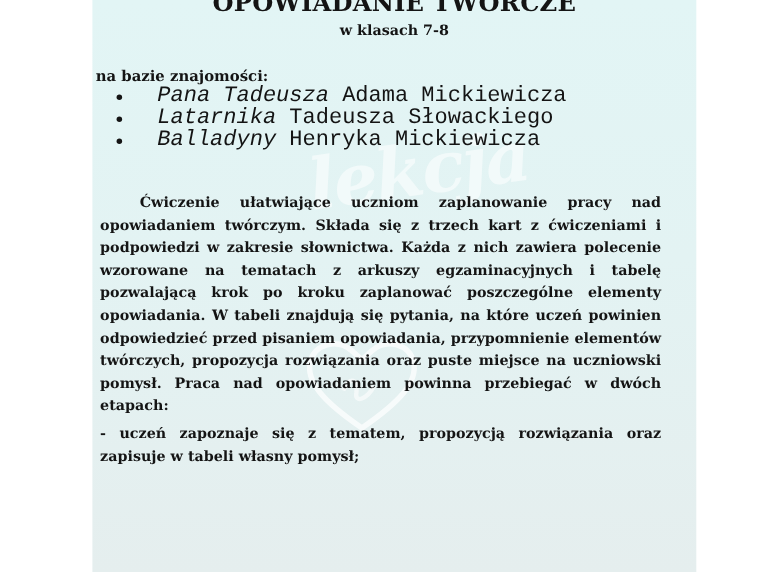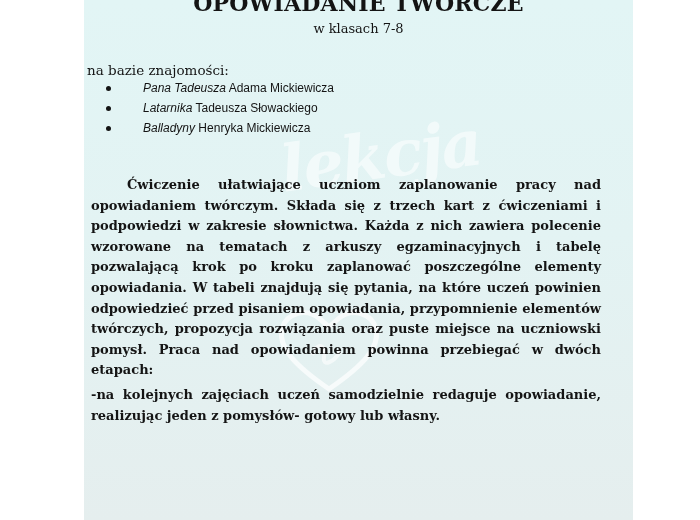--- a/index.html
+++ b/index.html
@@ -59,41 +59,41 @@
       font-size: 22px;
       letter-spacing: 0.2px;
       line-height: 28px;
     }
     .subtitle {
       position: absolute;
       left: 0;
       top: 20px;
       width: 549px;
       text-align: center;
-      font-weight: normal;
+      font-weight: bold;
       font-size: 13px;
       line-height: 18px;
     }
     .intro {
       position: absolute;
       left: 3px;
       top: 61px;
-      font-weight: normal;
+      font-weight: bold;
       font-size: 13.5px;
       line-height: 18px;
     }
     .works {
       position: absolute;
       left: 0;
       top: 78px;
       margin: 0;
       padding: 0;
       list-style: none;
-      font-family: Liberation Sans, sans-serif;
-      font-size: 12px;
+      font-family: Liberation Mono, monospace;
+      font-size: 20px;
       line-height: 20px;
     }
     .works li {
       position: relative;
       padding-left: 59px;
       height: 20px;
     }
     .works li .bullet {
       position: absolute;
       left: 22px;
@@ -145,16 +145,16 @@
         <span class="work-title">Latarnika</span><span> Tadeusza Słowackiego</span>
       </li>
       <li>
         <span class="bullet"></span>
         <span class="work-title">Balladyny</span><span> Henryka Mickiewicza</span>
       </li>
     </ul>
 
     <div class="body">
       <p class="indent">Ćwiczenie ułatwiające uczniom zaplanowanie pracy nad opowiadaniem twórczym. Składa się z trzech kart z ćwiczeniami i podpowiedzi w zakresie słownictwa. Każda z nich zawiera polecenie wzorowane na tematach z arkuszy egzaminacyjnych i tabelę pozwalającą krok po kroku zaplanować poszczególne elementy opowiadania. W tabeli znajdują się pytania, na które uczeń powinien odpowiedzieć przed pisaniem opowiadania, przypomnienie elementów twórczych, propozycja rozwiązania oraz puste miejsce na uczniowski pomysł. Praca nad opowiadaniem powinna przebiegać w dwóch etapach:</p>
-      <p>-na kolejnych zajęciach uczeń samodzielnie redaguje opowiadanie, realizując jeden z pomysłów- gotowy lub własny.</p>
+      <p>- uczeń zapoznaje się z tematem, propozycją rozwiązania oraz zapisuje w tabeli własny pomysł;</p>
     </div>
   </div>
 </div>
 
 </body></html>

